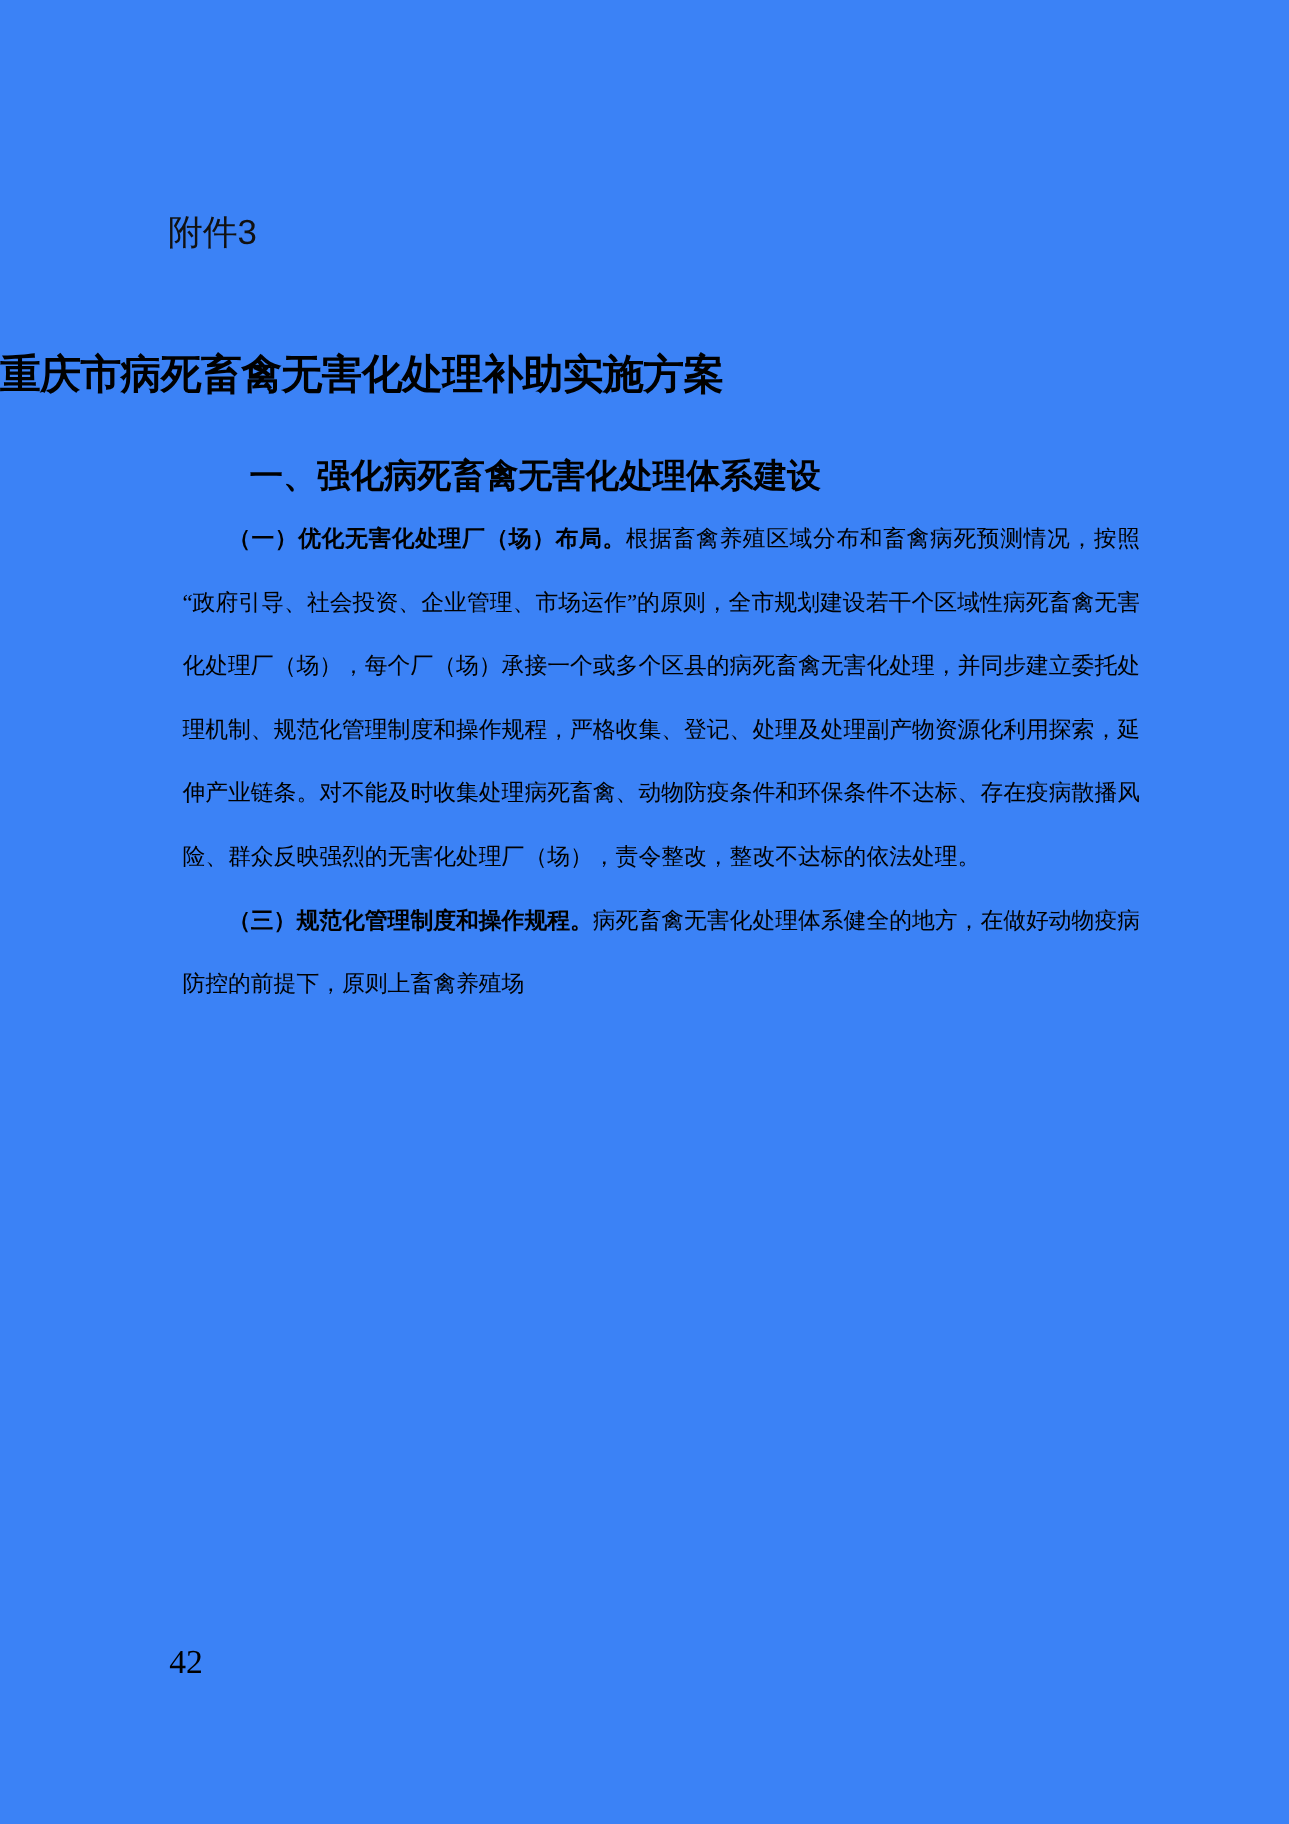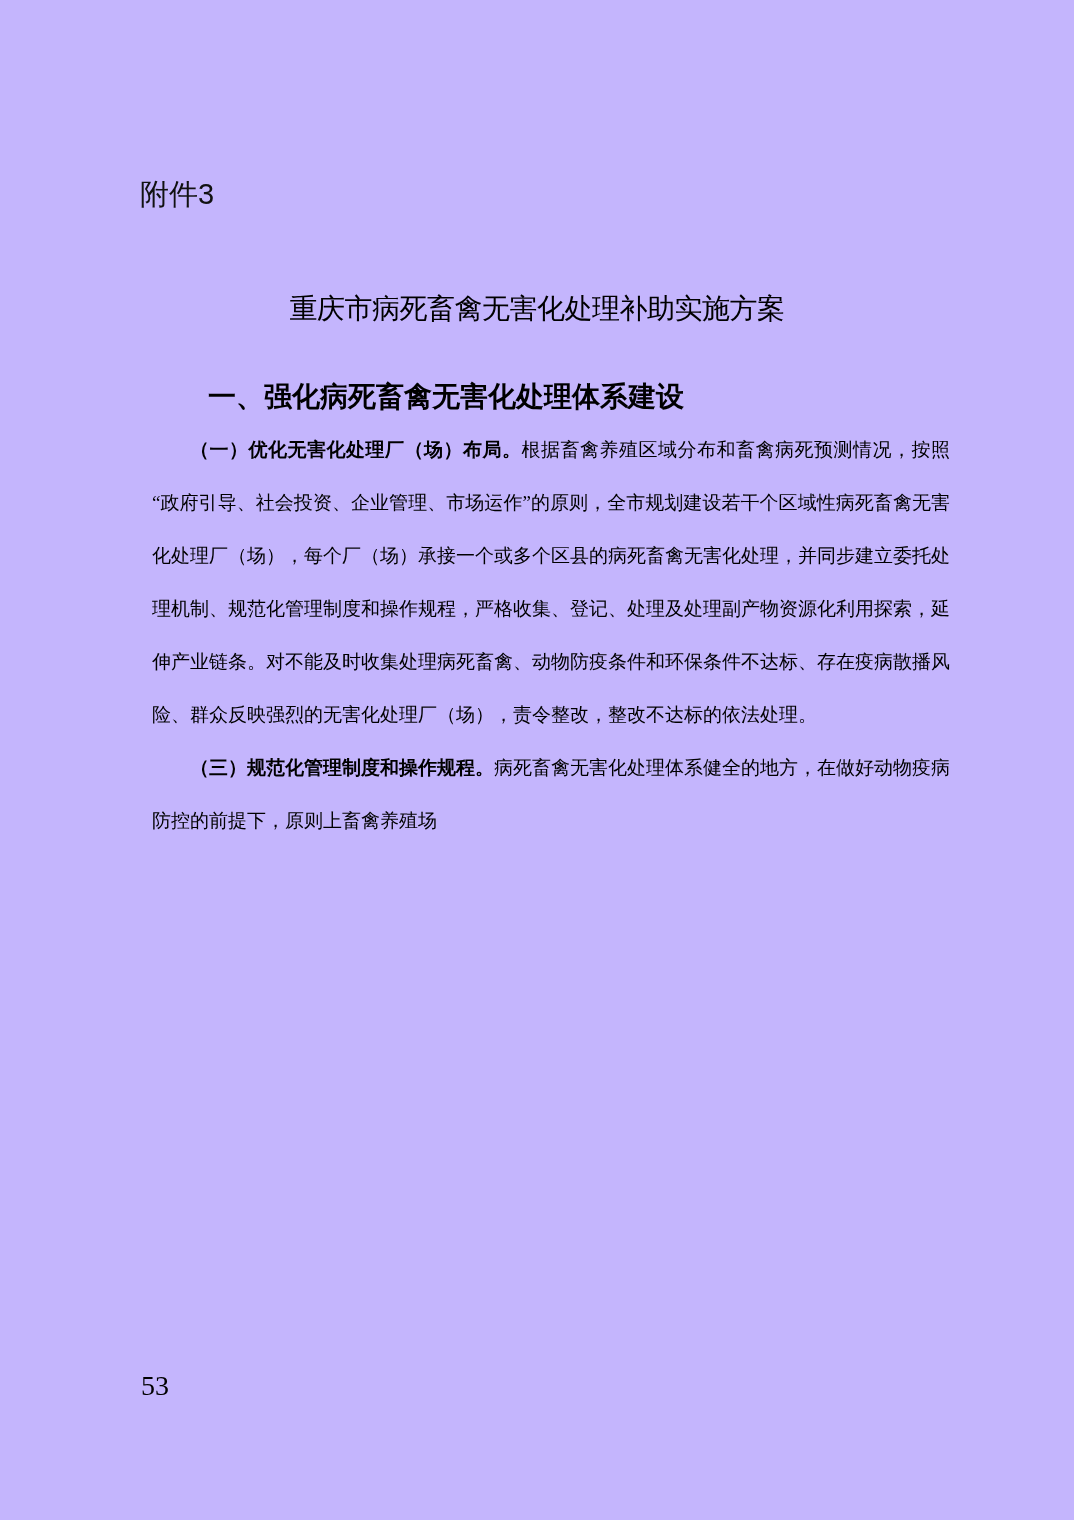--- a/index.html
+++ b/index.html
@@ -5,43 +5,43 @@
   html, body {
     margin: 0;
     padding: 0;
     background: #e8e8e8;
   }
   .page {
     position: relative;
     width: 1074px;
     height: 1520px;
     margin: 0 auto;
-    background: #c4b5fd;
+    background: #3b82f6;
     color: #000000;
     font-family: "Liberation Serif", serif;
     overflow: hidden;
   }
   .attachment-label {
     position: absolute;
     left: 140px;
     top: 176px;
     font-family: "Liberation Sans", sans-serif;
     font-size: 29px;
     line-height: 36px;
     color: #111;
   }
   .doc-title {
     position: absolute;
     left: 0;
     top: 264px;
     width: 100%;
-    text-align: center;
+    text-align: left;
     font-family: "Liberation Serif", serif;
-    font-weight: normal;
-    font-size: 28px;
+    font-weight: bold;
+    font-size: 34px;
     letter-spacing: -0.5px;
     line-height: 52px;
   }
   .content {
     position: absolute;
     left: 140px;
     top: 370px;
     width: 798px;
     margin-left: 12px;
   }
@@ -86,15 +86,15 @@
 
     <h2 class="section-heading">一、强化病死畜禽无害化处理体系建设</h2>
 
     <p class="para"><span class="lead">（一）优化无害化处理厂（场）布局。</span><span>根据畜禽养殖区域分布和畜禽病死预测情况，按照“政府引导、社会投资、企业管理、市场运作”的原则，全市规划建设若干个区域性病死畜禽无害化处理厂（场），每个厂（场）承接一个或多个区县的病死畜禽无害化处理，并同步建立委托处理机制、规范化管理制度和操作规程，严格收集、登记、处理及处理副产物资源化利用探索，延伸产业链条。对不能及时收集处理病死畜禽、动物防疫条件和环保条件不达标、存在疫病散播风险、群众反映强烈的无害化处理厂（场），责令整改，整改不达标的依法处理。</span></p>
 
 
     <p class="para"><span class="lead">（三）规范化管理制度和操作规程。</span><span>病死畜禽无害化处理体系健全的地方，在做好动物疫病防控的前提下，原则上畜禽养殖场</span></p>
 
   </div>
 
-  <div class="page-number">53</div>
+  <div class="page-number">42</div>
 
 </div>
 
 </body></html>

